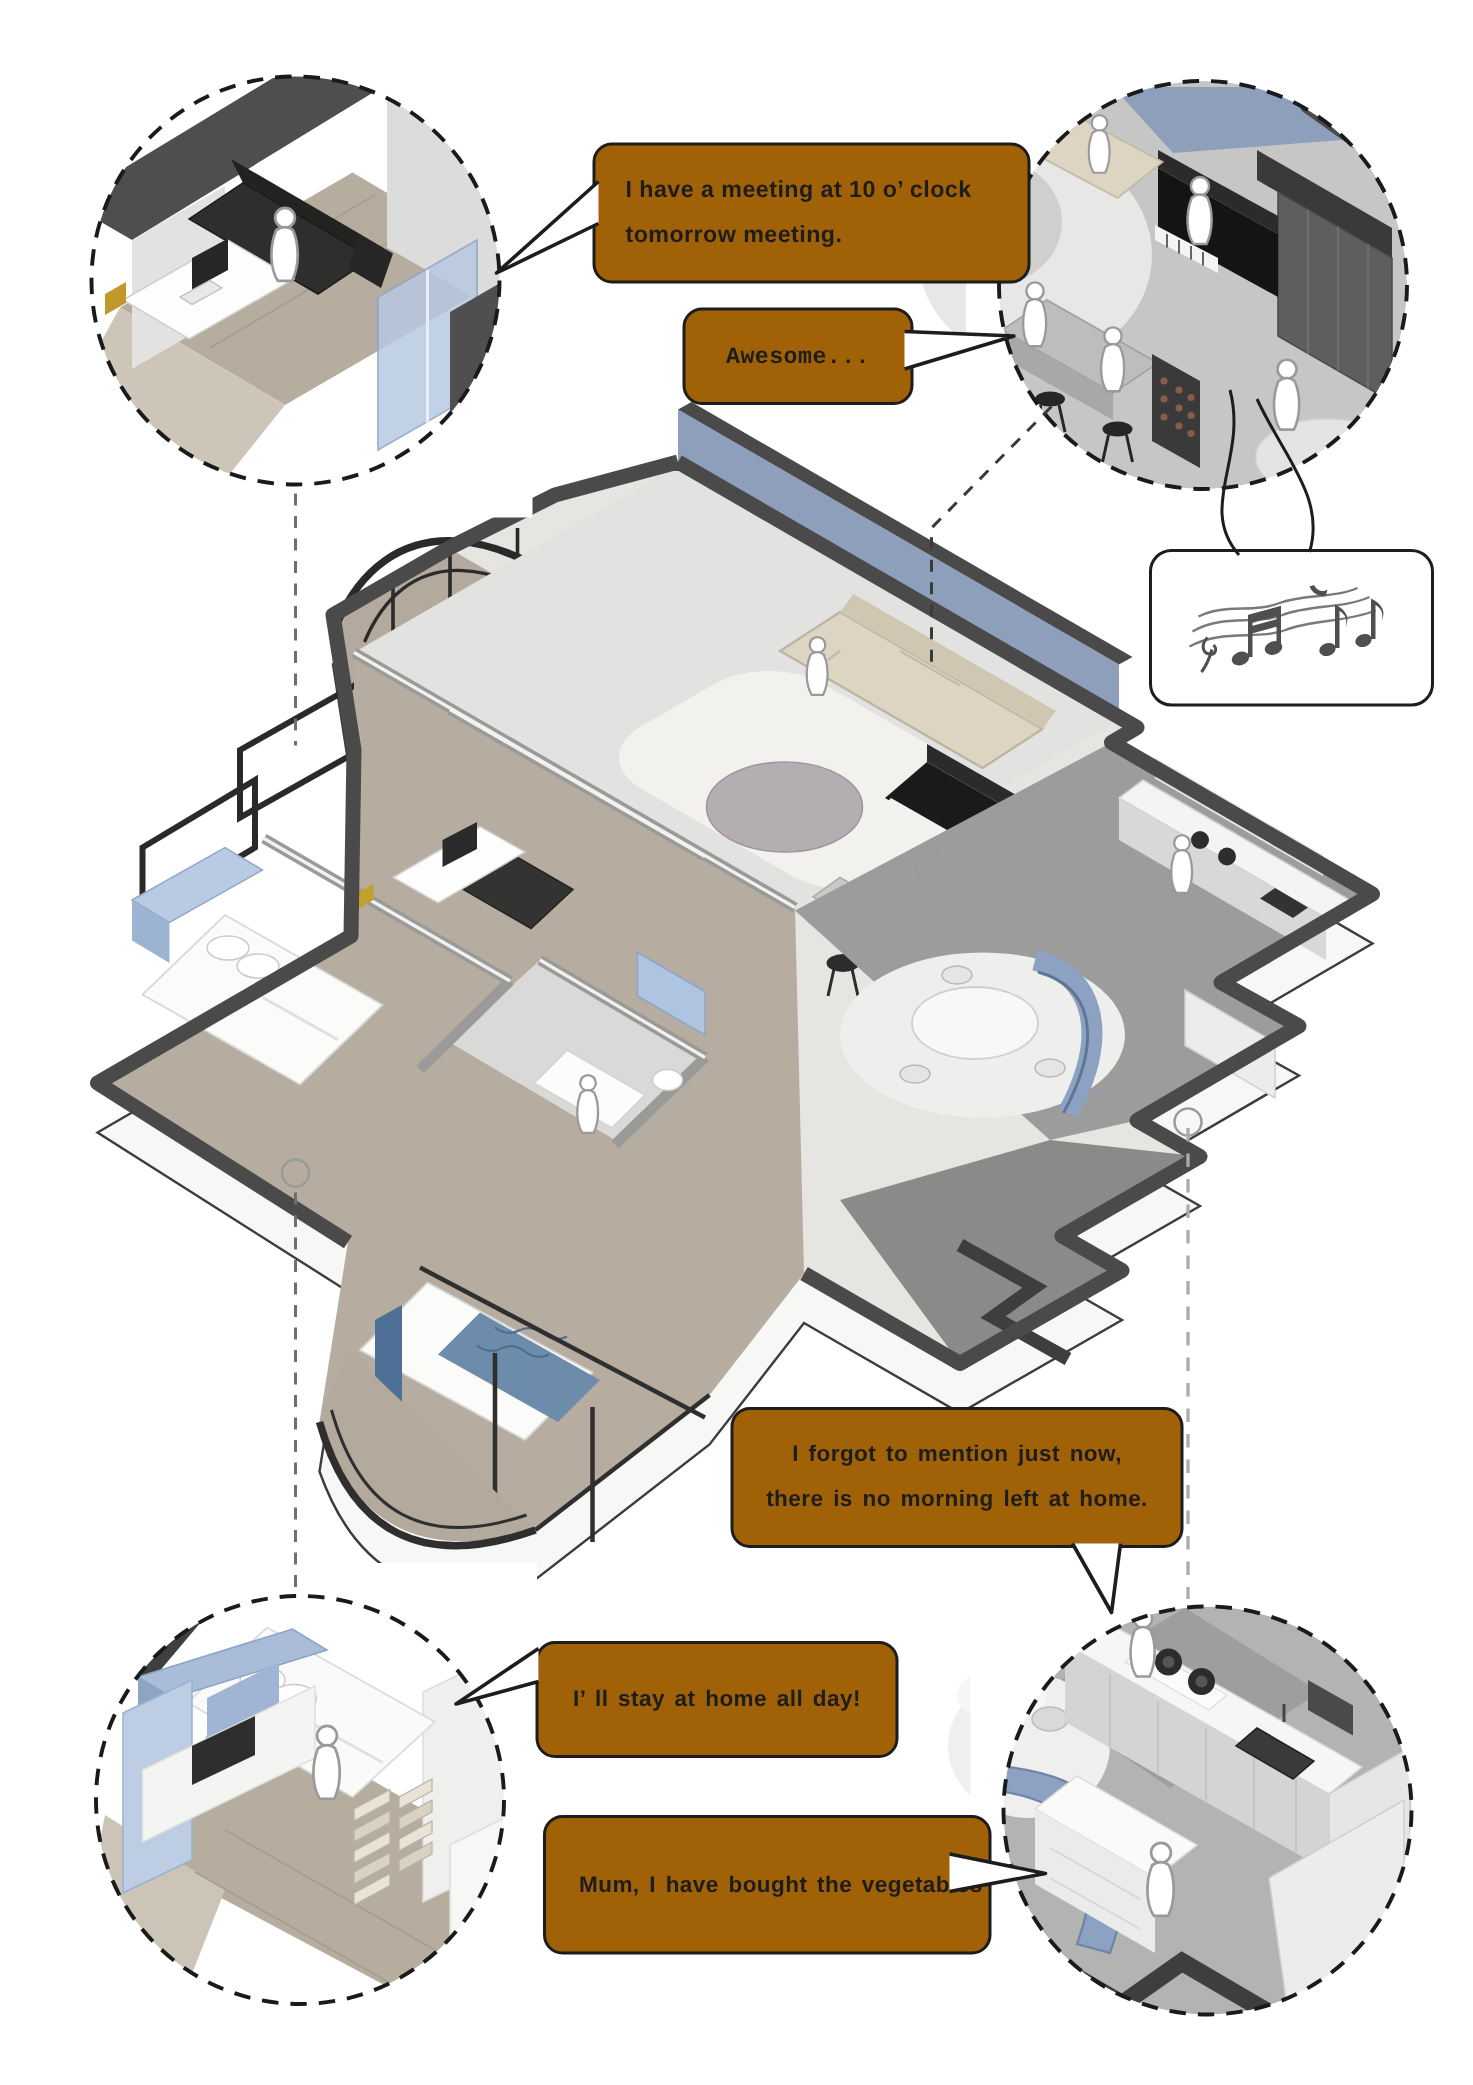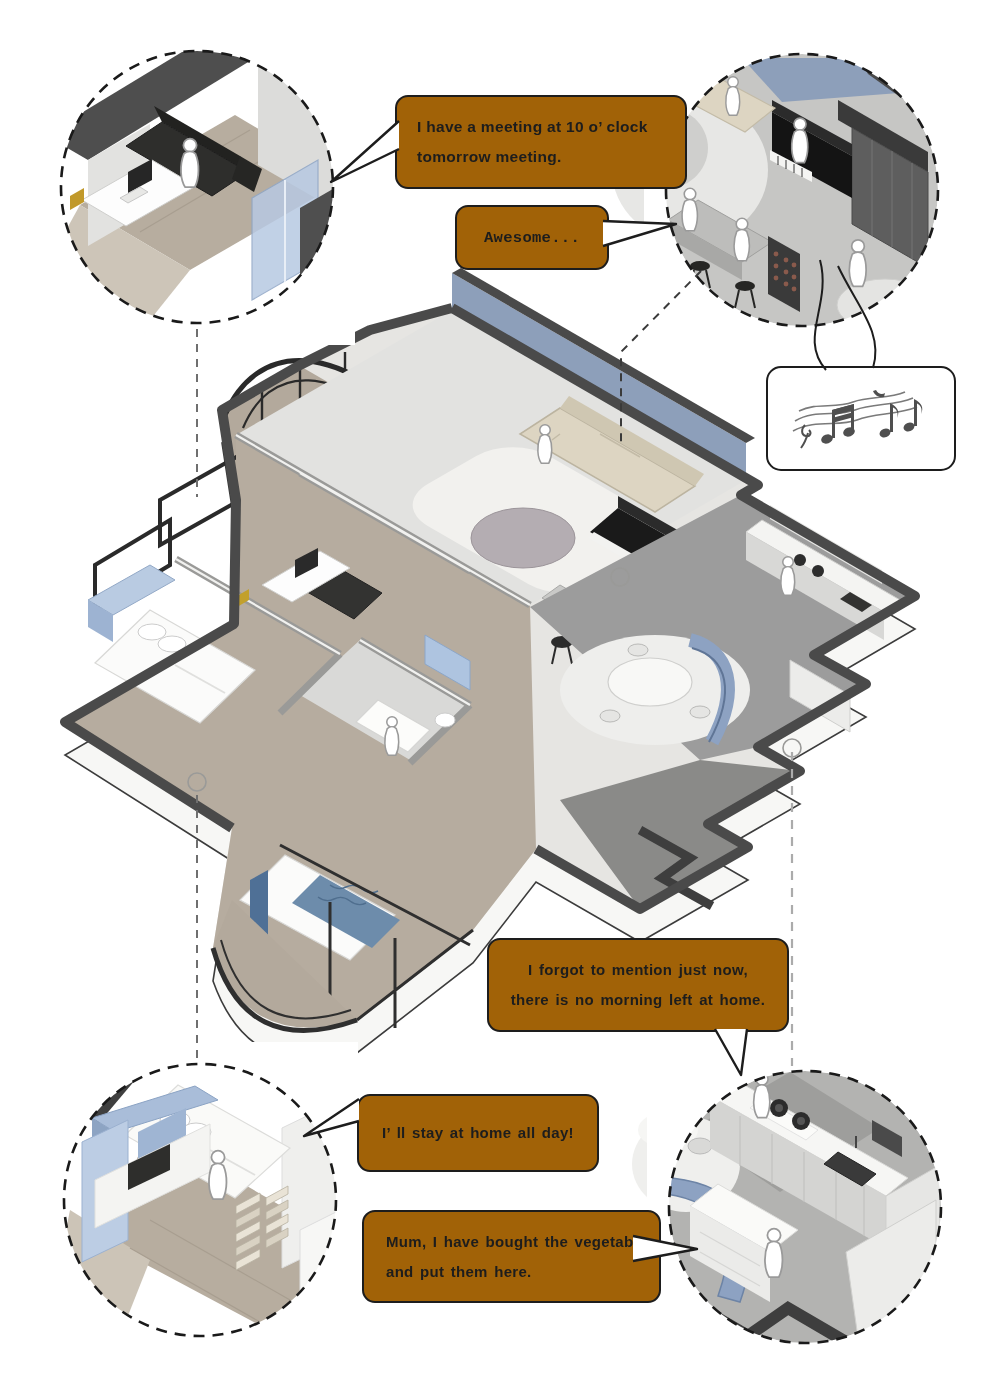--- a/index.html
+++ b/index.html
@@ -399,21 +399,20 @@
   <div class="ln">I forgot to mention just now,</div>
   <div class="ln">there is no morning left at home.</div>
 </div>
 
 <div class="bubble b-stay">
   <div class="ln">I’ ll stay at home all day!</div>
 </div>
 
 <div class="bubble b-veg">
   <div class="ln">Mum, I have bought the vegetables</div>
-  <div class="ln">and put them here.</div>
 </div>
 
 <svg id="tail-overlay" class="layer" viewBox="0 0 982 1390">
   <g fill="#ffffff" stroke="#1d1d1d" stroke-width="2.4" stroke-linejoin="round">
     <path d="M 399 121 L 331 182 L 399 149"></path>
     <path d="M 603 221 L 676 224 L 603 246"></path>
     <path d="M 715 1029 L 741 1075 L 747 1029"></path>
     <path d="M 359 1099 L 304 1136 L 359 1121"></path>
     <path d="M 633 1236 L 697 1249 L 633 1261"></path>
   </g>

